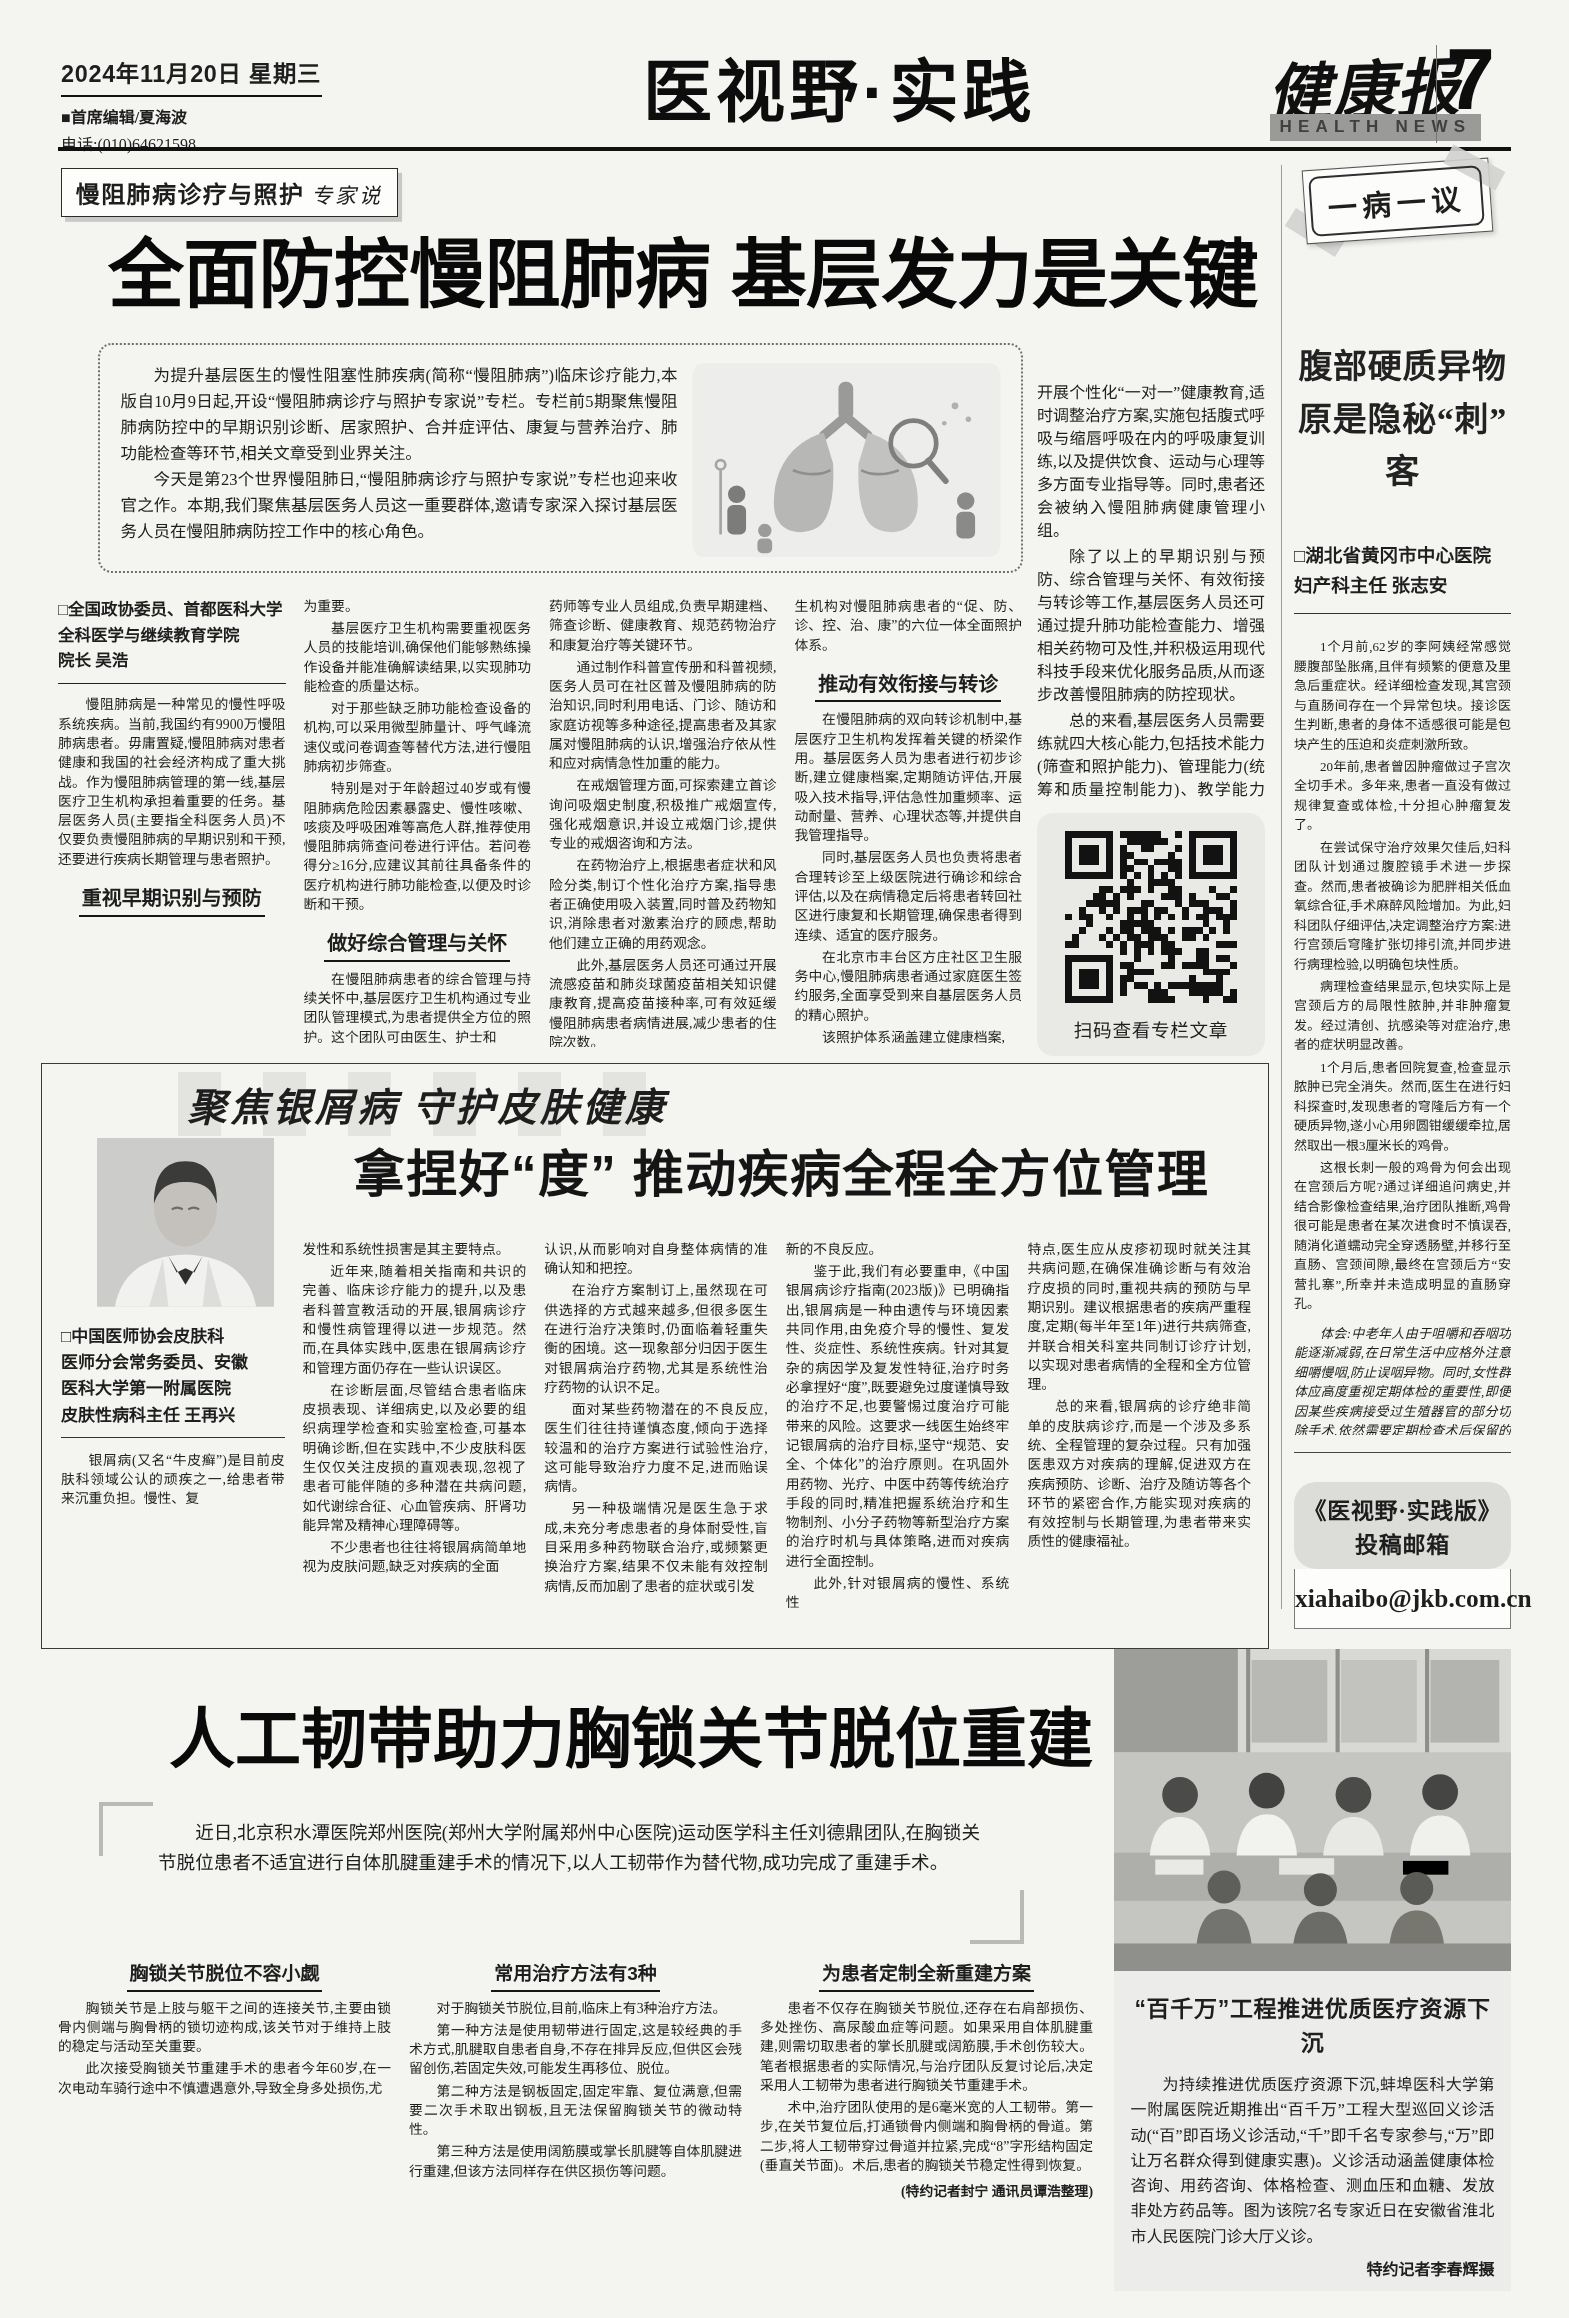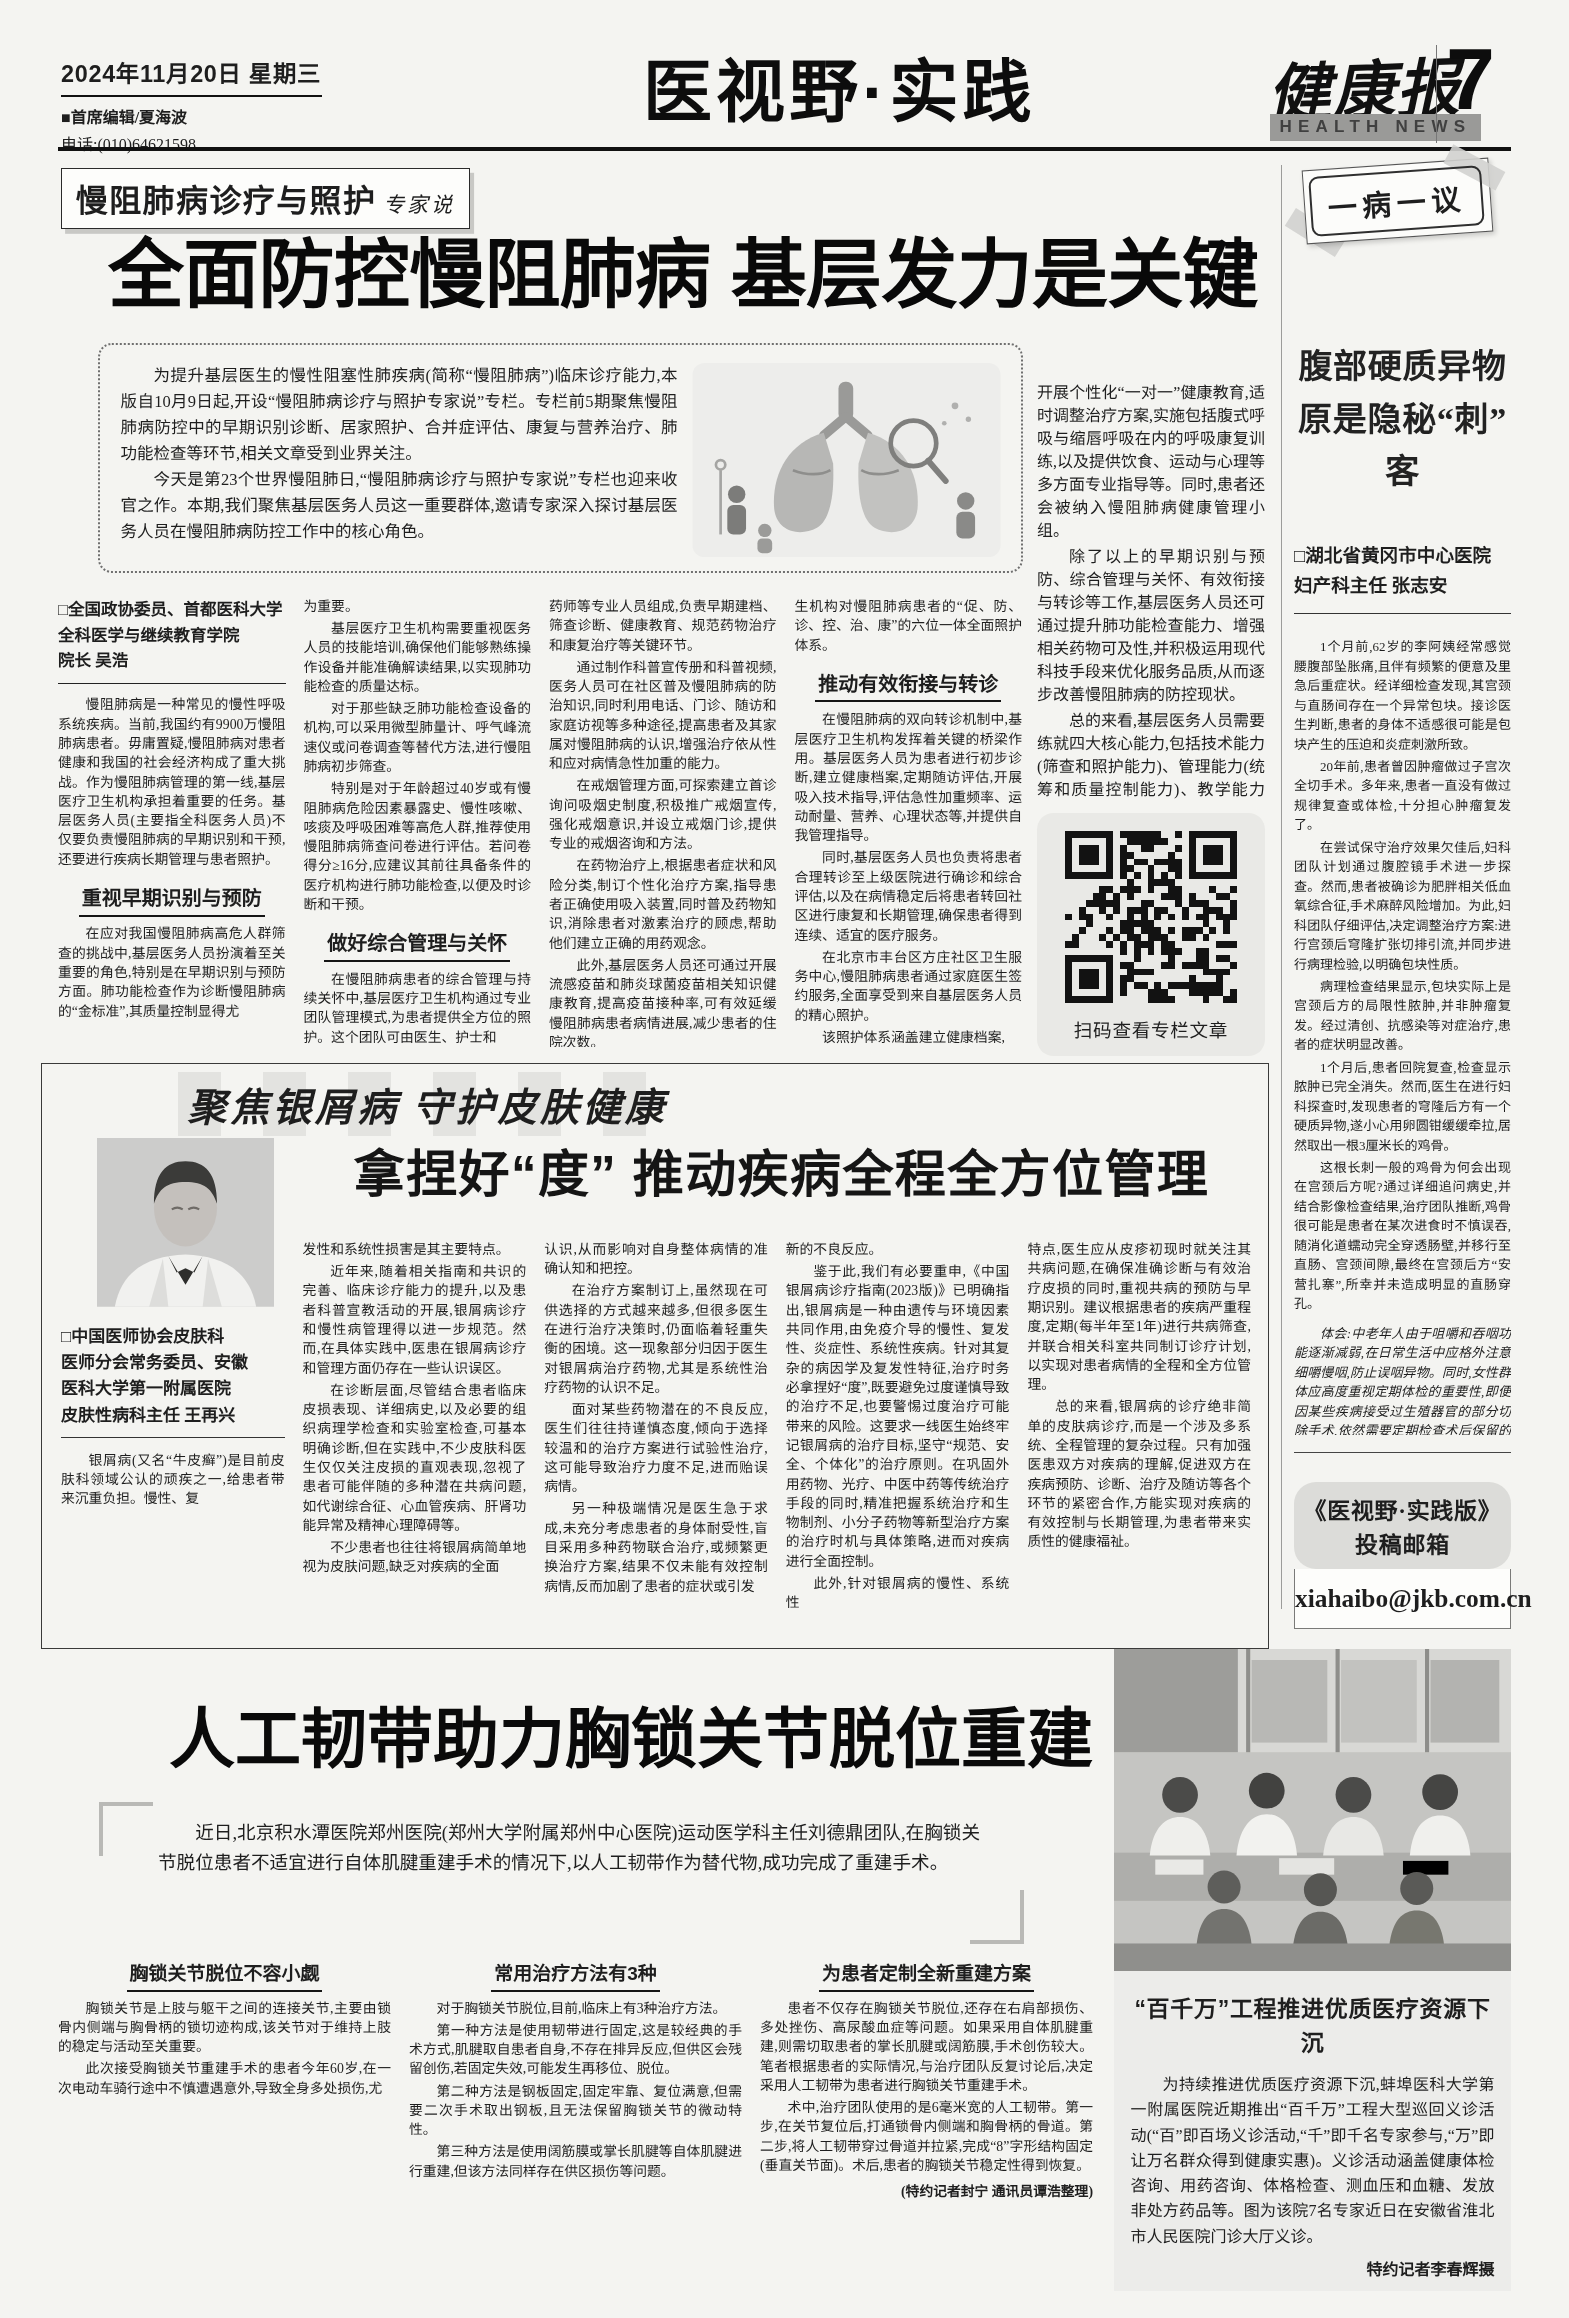--- a/index.html
+++ b/index.html
@@ -14,21 +14,21 @@
   .phone{font-size:16px;margin-top:2.8px;}
   .section-title{position:absolute;left:643px;top:36px;font-family:"Liberation Sans","DejaVu Sans",sans-serif;font-weight:900;font-size:69px;letter-spacing:4.1px;color:#0d0d0d;}
   .brand-cn{position:absolute;left:1267px;top:40px;font-style:italic;font-weight:700;font-size:63px;letter-spacing:1.4px;transform:rotate(-2deg);color:#101010;}
   .brand-en{position:absolute;left:1270px;top:114px;background:#9a9a98;color:#404040;font-family:"Liberation Sans","DejaVu Sans",sans-serif;font-weight:700;font-size:17px;letter-spacing:6.2px;padding:3.4px 9.6px;}
   .brand-divider{position:absolute;left:1436px;top:45px;width:1.4px;height:98px;background:#777;}
   .page-no{position:absolute;left:1446px;top:27.5px;font-family:"Liberation Sans","DejaVu Sans",sans-serif;font-weight:900;font-size:88px;color:#0d0d0d;}
   .header-rule{position:absolute;left:58px;top:147px;width:1453px;height:4.1px;background:#111;}
 
   
   .kicker{position:absolute;left:61px;top:168px;background:#fdfdfb;border:1.4px solid #2a2a2a;box-shadow:4.1px 4.8px 0 rgba(0,0,0,.18);padding:5.5px 13.8px 6.9px;white-space:nowrap;}
-  .kicker .k-plain{font-family:Liberation Mono, monospace;font-weight:700;font-size:32px;letter-spacing:1.4px;}
+  .kicker .k-plain{font-family:Liberation Mono, monospace;font-weight:700;font-size:24px;letter-spacing:1.4px;}
   .kicker .k-script{font-style:italic;font-weight:400;font-size:21px;letter-spacing:2.8px;margin-left:6.9px;}
   .main-headline{position:absolute;left:108px;top:213px;width:1211px;margin:0;font-family:"Liberation Sans","DejaVu Sans",sans-serif;font-weight:900;font-size:76px;letter-spacing:-0.7px;white-space:nowrap;color:#090909;}
   .intro-box{position:absolute;left:98px;top:343px;width:925px;height:230px;border:2.1px dotted #6f6f6f;border-radius:13.8px;box-sizing:border-box;padding:18px 18px 13.8px 20.6px;display:flex;gap:12.4px;}
   .intro-text{width:557px;font-size:16.5px;line-height:1.58;text-align:justify;}
   .intro-text p{margin:0;text-indent:2em;}
   .intro-art{flex:1;position:relative;}
   .intro-art svg{position:absolute;inset:0;width:100%;height:100%;}
 
   .ncols{position:absolute;left:58px;top:597px;width:964px;height:450px;display:flex;gap:18px;}
   .ncol{flex:1;overflow:hidden;font-size:13.8px;line-height:1.4;text-align:justify;}
@@ -152,21 +152,20 @@
     </div>
   </div>
 
   <div class="ncols">
     <div class="ncol">
         <div class="blk blk-byline">□全国政协委员、首都医科大学
 全科医学与继续教育学院
 院长  吴浩</div>
         <div class="blk blk-p">慢阻肺病是一种常见的慢性呼吸系统疾病。当前,我国约有9900万慢阻肺病患者。毋庸置疑,慢阻肺病对患者健康和我国的社会经济构成了重大挑战。作为慢阻肺病管理的第一线,基层医疗卫生机构承担着重要的任务。基层医务人员(主要指全科医务人员)不仅要负责慢阻肺病的早期识别和干预,还要进行疾病长期管理与患者照护。</div>
         <div class="blk blk-h"><span>重视早期识别与预防</span></div>
-        <div class="blk blk-p">在应对我国慢阻肺病高危人群筛查的挑战中,基层医务人员扮演着至关重要的角色,特别是在早期识别与预防方面。肺功能检查作为诊断慢阻肺病的“金标准”,其质量控制显得尤</div>
       </div>
     <div class="ncol">
         <div class="blk blk-pc">为重要。</div>
         <div class="blk blk-p">基层医疗卫生机构需要重视医务人员的技能培训,确保他们能够熟练操作设备并能准确解读结果,以实现肺功能检查的质量达标。</div>
         <div class="blk blk-p">对于那些缺乏肺功能检查设备的机构,可以采用微型肺量计、呼气峰流速仪或问卷调查等替代方法,进行慢阻肺病初步筛查。</div>
         <div class="blk blk-p">特别是对于年龄超过40岁或有慢阻肺病危险因素暴露史、慢性咳嗽、咳痰及呼吸困难等高危人群,推荐使用慢阻肺病筛查问卷进行评估。若问卷得分≥16分,应建议其前往具备条件的医疗机构进行肺功能检查,以便及时诊断和干预。</div>
         <div class="blk blk-h"><span>做好综合管理与关怀</span></div>
         <div class="blk blk-p">在慢阻肺病患者的综合管理与持续关怀中,基层医疗卫生机构通过专业团队管理模式,为患者提供全方位的照护。这个团队可由医生、护士和</div>
       </div>
     <div class="ncol">

